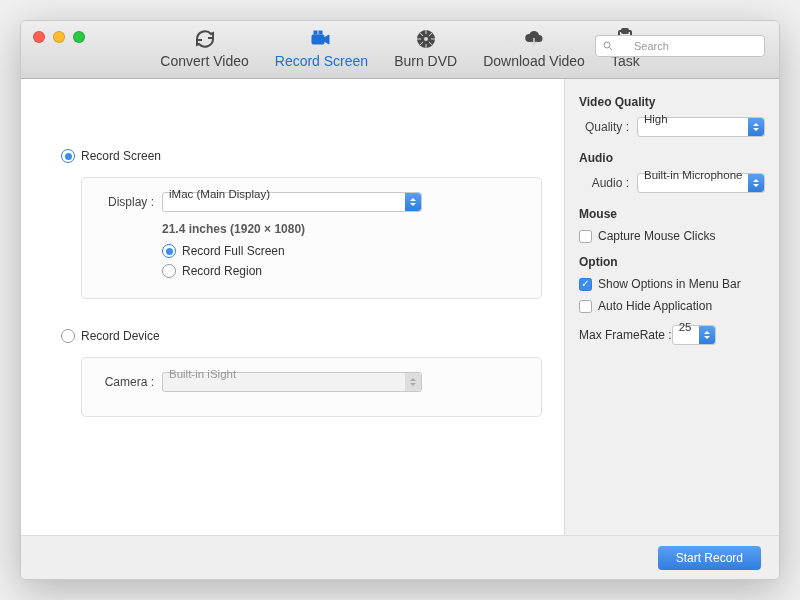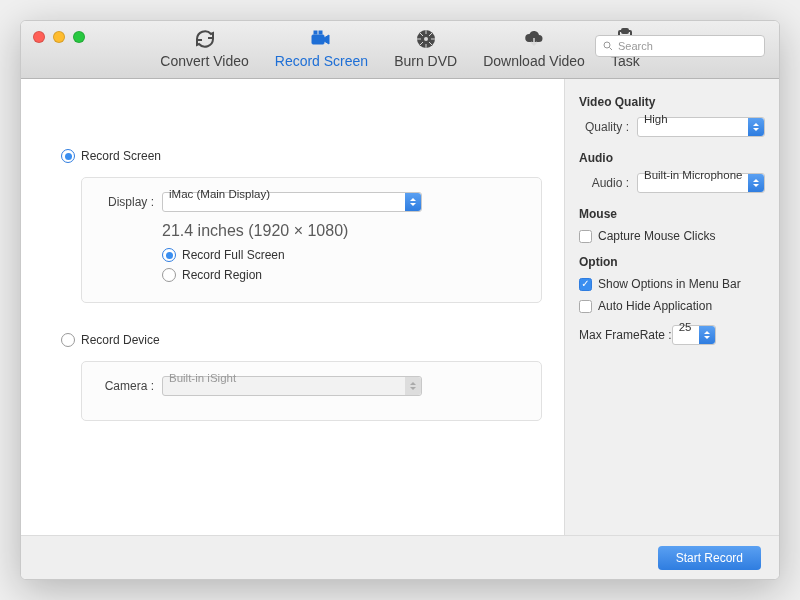--- a/index.html
+++ b/index.html
@@ -17,21 +17,21 @@
   .dot { width: 12px; height: 12px; border-radius: 50%; border: 0.5px solid rgba(0,0,0,0.15); }
   .dot.red { background: #ff5f57; } .dot.yellow { background: #febc2e; } .dot.green { background: #28c840; }
   .toolbar { display: flex; gap: 26px; margin: 6px auto 0 auto; }
   .tool { display: flex; flex-direction: column; align-items: center; gap: 2px; font-size: 14px; color: #444; cursor: default; }
   .tool svg { width: 24px; height: 24px; }
   .tool.active { color: #1e6fd6; }
   .tool.active svg { fill: #1e6fd6; stroke: #1e6fd6; }
   .search {
     position: absolute; right: 14px; top: 14px; width: 170px; height: 22px;
     background: #fff; border: 1px solid #c5c5c5; border-radius: 4px;
-    display: flex; align-items: center; padding: 0 6px; gap: 4px; font-size: 11px; color: #999;
+    display: flex; align-items: center; padding: 0 6px; gap: 20px; font-size: 11px; color: #999;
   }
   .search svg { width: 12px; height: 12px; }
   .body { flex: 1; display: flex; background: #fff; }
   .main { flex: 1; padding: 70px 22px 0 40px; font-size: 12px; color: #333; }
   .sidebar {
     width: 215px; background: #f0f0f0; border-left: 1px solid #dcdcdc;
     padding: 12px 14px; font-size: 12px; color: #333; display: flex; flex-direction: column;
   }
   .section-title { font-weight: 600; color: #333; margin: 4px 0 8px 0; font-size: 12px; }
   .row { display: flex; align-items: center; margin-bottom: 10px; }
@@ -60,21 +60,21 @@
     width: 14px; height: 14px; border: 1px solid #999; border-radius: 50%; background: #fff;
     display: flex; align-items: center; justify-content: center;
   }
   .radio.checked { border-color: #2f7de0; }
   .radio.checked::after { content: ""; width: 7px; height: 7px; background: #3a8ef0; border-radius: 50%; }
   .inset {
     margin: 14px 0 30px 20px; padding: 14px 16px; border: 1px solid #e1e1e1; border-radius: 5px;
     background: #fcfcfc;
   }
   .inset .row label.key { width: 56px; }
-  .display-sub { font-size: 16px; color: #5a5a5a; margin: 4px 0 8px 64px; }
+  .display-sub { font-size: 12px; color: #5a5a5a; margin: 4px 0 8px 64px; font-weight: bold; }
   .rec-mode { margin-left: 64px; }
   .checkbox {
     width: 13px; height: 13px; border: 1px solid #aaa; border-radius: 2.5px; background: #fff;
     display: inline-flex; align-items: center; justify-content: center; margin-right: 6px; flex-shrink: 0;
   }
   .checkbox.checked { background: #3a8ef0; border-color: #2f7de0; }
   .checkbox.checked::after { content: "✓"; color: #fff; font-size: 10px; line-height: 1; }
   .chk-row { display: flex; align-items: center; margin-bottom: 8px; }
   .footer {
     height: 44px; background: #efefef; border-top: 1px solid #dcdcdc;

